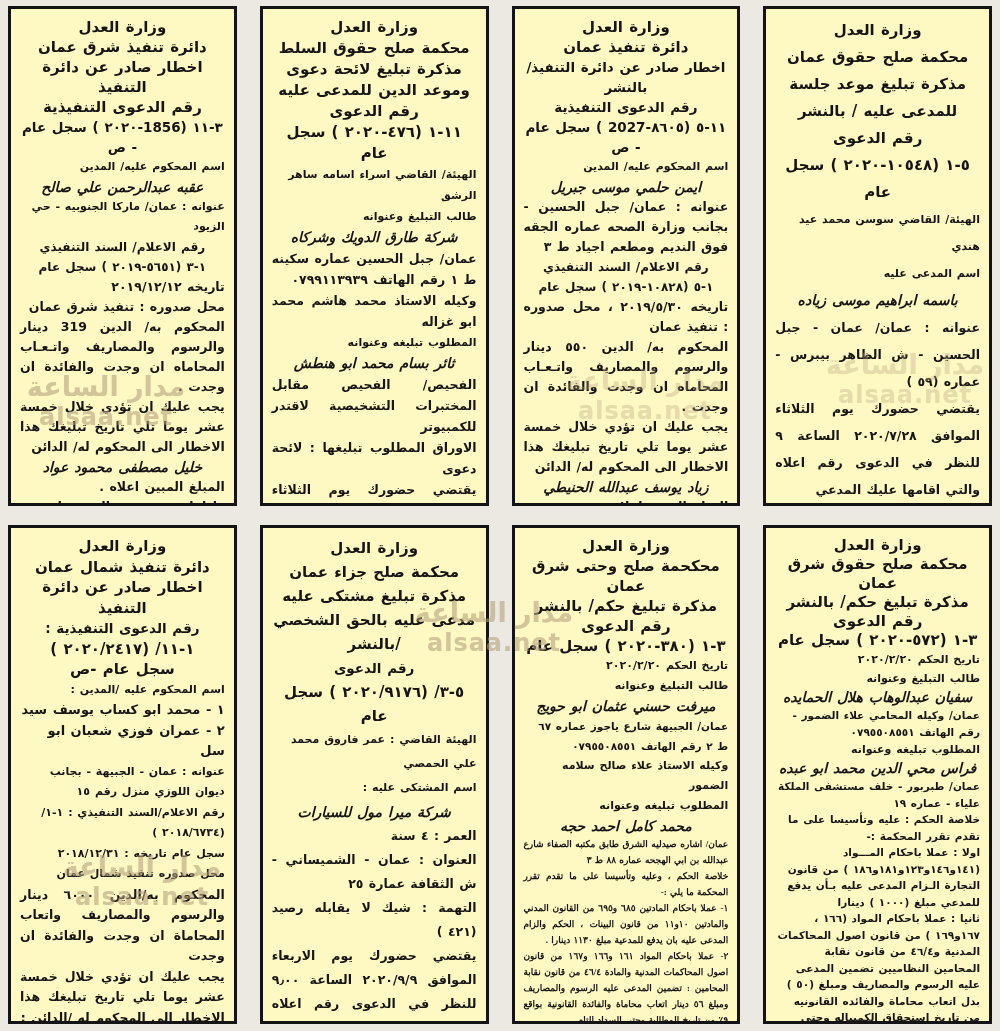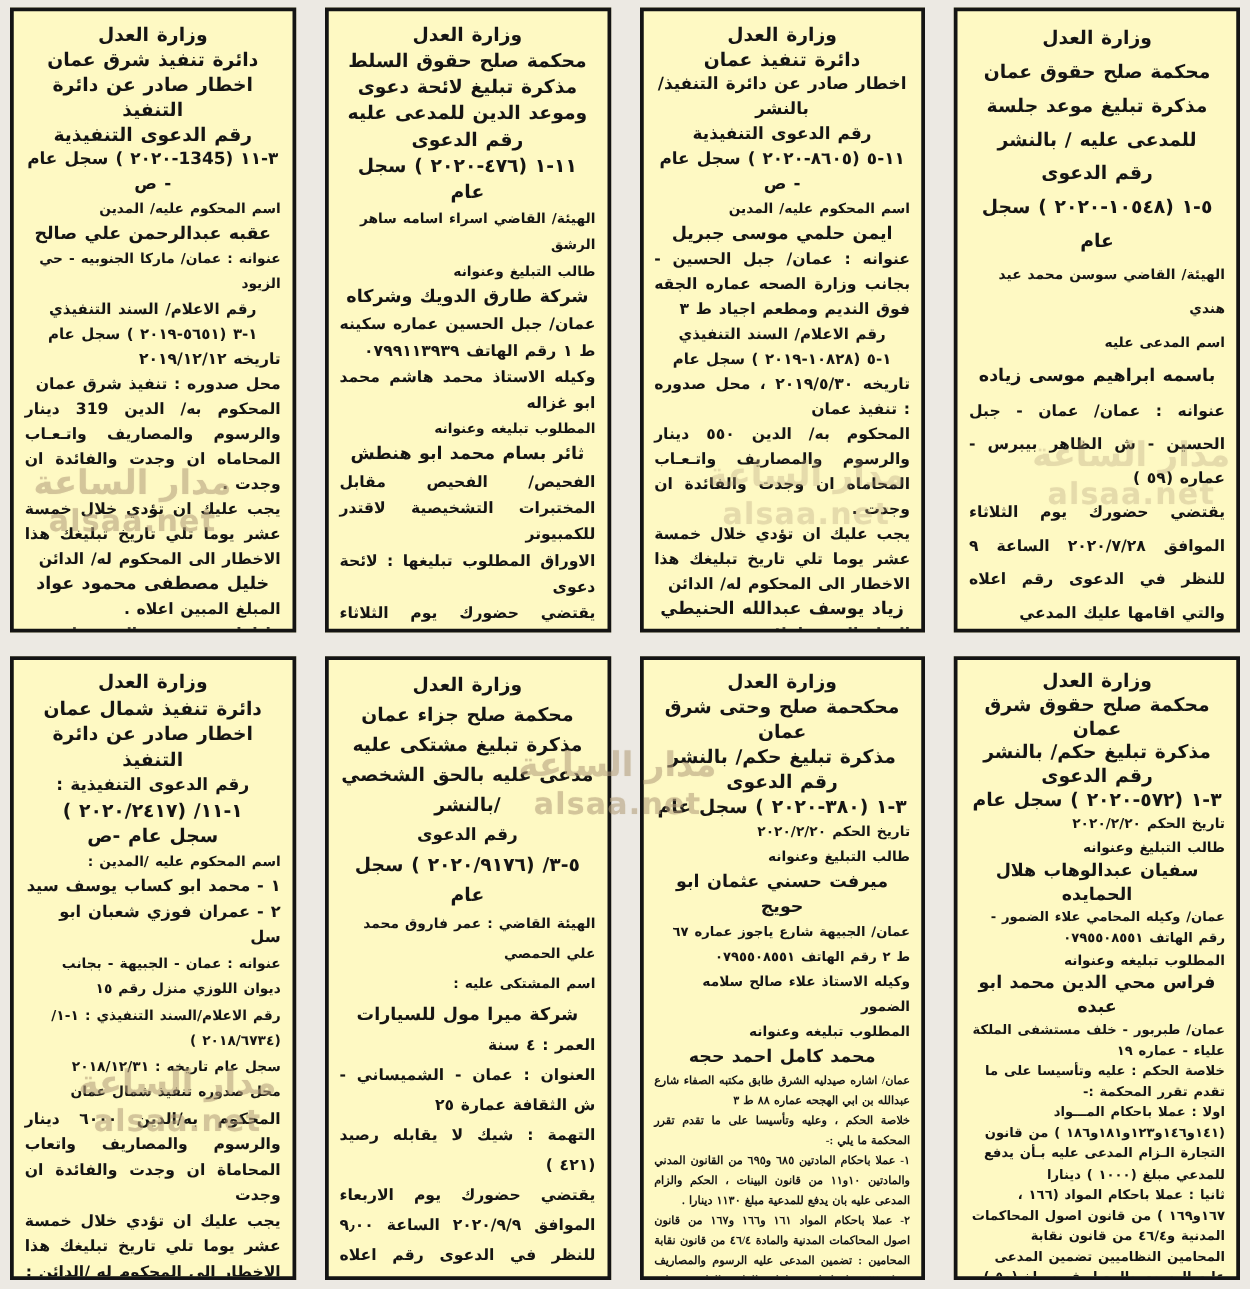--- a/index.html
+++ b/index.html
@@ -34,21 +34,21 @@
     transform:translate(4px,-4px);
   }
   .notice::after{
     content:"";position:absolute;bottom:-3px;left:-3px;width:13px;height:13px;
     border-bottom:3px solid #141414;border-left:3px solid #141414;
     transform:translate(-4px,4px);
   }
   .ln{font-weight:bold;word-spacing:1px;}
   .t  {font-size:15px;text-align:center;}
   .t2 {font-size:13.5px;text-align:center;}
-  .c  {font-size:14px;text-align:center;}
+  .c  {font-size:14px;text-align:center;font-style:italic;}
   .c2 {font-size:13px;text-align:right;}
   .b  {font-size:12.5px;text-align:justify;text-align-last:right;}
   .s  {font-size:11px;text-align:right;}
   .sc {font-size:12px;text-align:center;}
   .fs {font-size:10.5px;text-align:right;}
   .fsj{font-size:10.5px;text-align:justify;text-align-last:right;}
   .xs {font-size:9px;text-align:justify;text-align-last:right;}
   
   .n1 .ln{line-height:27px;}
   .n2 .ln{line-height:20px;}
@@ -85,21 +85,21 @@
       <div class="ln c">باسمه ابراهيم موسى زياده</div>
       <div class="ln b">عنوانه : عمان/ عمان - جبل الحسين - ش الظاهر بيبرس - عماره (٥٩ )</div>
       <div class="ln b">يقتضي حضورك يوم الثلاثاء الموافق ٢٠٢٠/٧/٢٨ الساعة ٩ للنظر في الدعوى رقم اعلاه والتي اقامها عليك المدعي</div>
       <div class="ln c">محمود عبداللطيف محمد بدك</div>
     </article>
   <article class="notice n2">
       <div class="ln t">وزارة العدل</div>
       <div class="ln t">دائرة تنفيذ عمان</div>
       <div class="ln t2">اخطار صادر عن دائرة التنفيذ/بالنشر</div>
       <div class="ln t2">رقم الدعوى التنفيذية</div>
-      <div class="ln t2">١١-٥ (٨٦٠٥-٢٠٢٠ ) سجل عام - ص</div>
+      <div class="ln t2">١١-٥ (٨٦٠٥-2027 ) سجل عام - ص</div>
       <div class="ln s">اسم المحكوم عليه/ المدين</div>
       <div class="ln c">ايمن حلمي موسى جبريل</div>
       <div class="ln b">عنوانه : عمان/ جبل الحسين - بجانب وزارة الصحه عماره الجقه فوق النديم ومطعم اجياد ط ٣</div>
       <div class="ln sc">رقم الاعلام/ السند التنفيذي</div>
       <div class="ln sc">١-٥ (١٠٨٢٨-٢٠١٩ ) سجل عام</div>
       <div class="ln b">تاريخه ٢٠١٩/٥/٣٠ ، محل صدوره : تنفيذ عمان</div>
       <div class="ln b">المحكوم به/ الدين ٥٥٠ دينار والرسوم والمصاريف واتـعـاب المحاماه ان وجدت والفائدة ان وجدت .</div>
       <div class="ln b">يجب عليك ان تؤدي خلال خمسة عشر يوما تلي تاريخ تبليغك هذا الاخطار الى المحكوم له/ الدائن</div>
       <div class="ln c">زياد يوسف عبدالله الحنيطي</div>
       <div class="ln b">المبلغ المبين اعلاه .</div>
@@ -119,21 +119,21 @@
       <div class="ln c">ثائر بسام محمد ابو هنطش</div>
       <div class="ln b">الفحيص/ الفحيص مقابل المختبرات التشخيصية لاقتدر للكمبيوتر</div>
       <div class="ln b">الاوراق المطلوب تبليغها : لائحة دعوى</div>
       <div class="ln b">يقتضي حضورك يوم الثلاثاء الموافق ٢٠٢٠/٧/٢٨ الساعة ٩ للنظر في الدعوى رقم اعلاه ، فاذا لم تحضر او ترسل وكيلا عنك تطبق عليك الاحكام المنصوص عليها في قانون محاكم الصلح وقانون اصول المحاكمات المدنية .</div>
     </article>
   <article class="notice n4">
       <div class="ln t">وزارة العدل</div>
       <div class="ln t">دائرة تنفيذ شرق عمان</div>
       <div class="ln t">اخطار صادر عن دائرة التنفيذ</div>
       <div class="ln t">رقم الدعوى التنفيذية</div>
-      <div class="ln t2">٣-١١ (1345-٢٠٢٠ ) سجل عام - ص</div>
+      <div class="ln t2">٣-١١ (1856-٢٠٢٠ ) سجل عام - ص</div>
       <div class="ln s">اسم المحكوم عليه/ المدين</div>
       <div class="ln c">عقبه عبدالرحمن علي صالح</div>
       <div class="ln s">عنوانه : عمان/ ماركا الجنوبيه - حي الزيود</div>
       <div class="ln sc">رقم الاعلام/ السند التنفيذي</div>
       <div class="ln sc">١-٣ (٥٦٥١-٢٠١٩ ) سجل عام</div>
       <div class="ln b">تاريخه ٢٠١٩/١٢/١٢</div>
       <div class="ln b">محل صدوره : تنفيذ شرق عمان</div>
       <div class="ln b">المحكوم به/ الدين 319 دينار والرسوم والمصاريف واتـعـاب المحاماه ان وجدت والفائدة ان وجدت .</div>
       <div class="ln b">يجب عليك ان تؤدي خلال خمسة عشر يوما تلي تاريخ تبليغك هذا الاخطار الى المحكوم له/ الدائن</div>
       <div class="ln c">خليل مصطفى محمود عواد</div>

